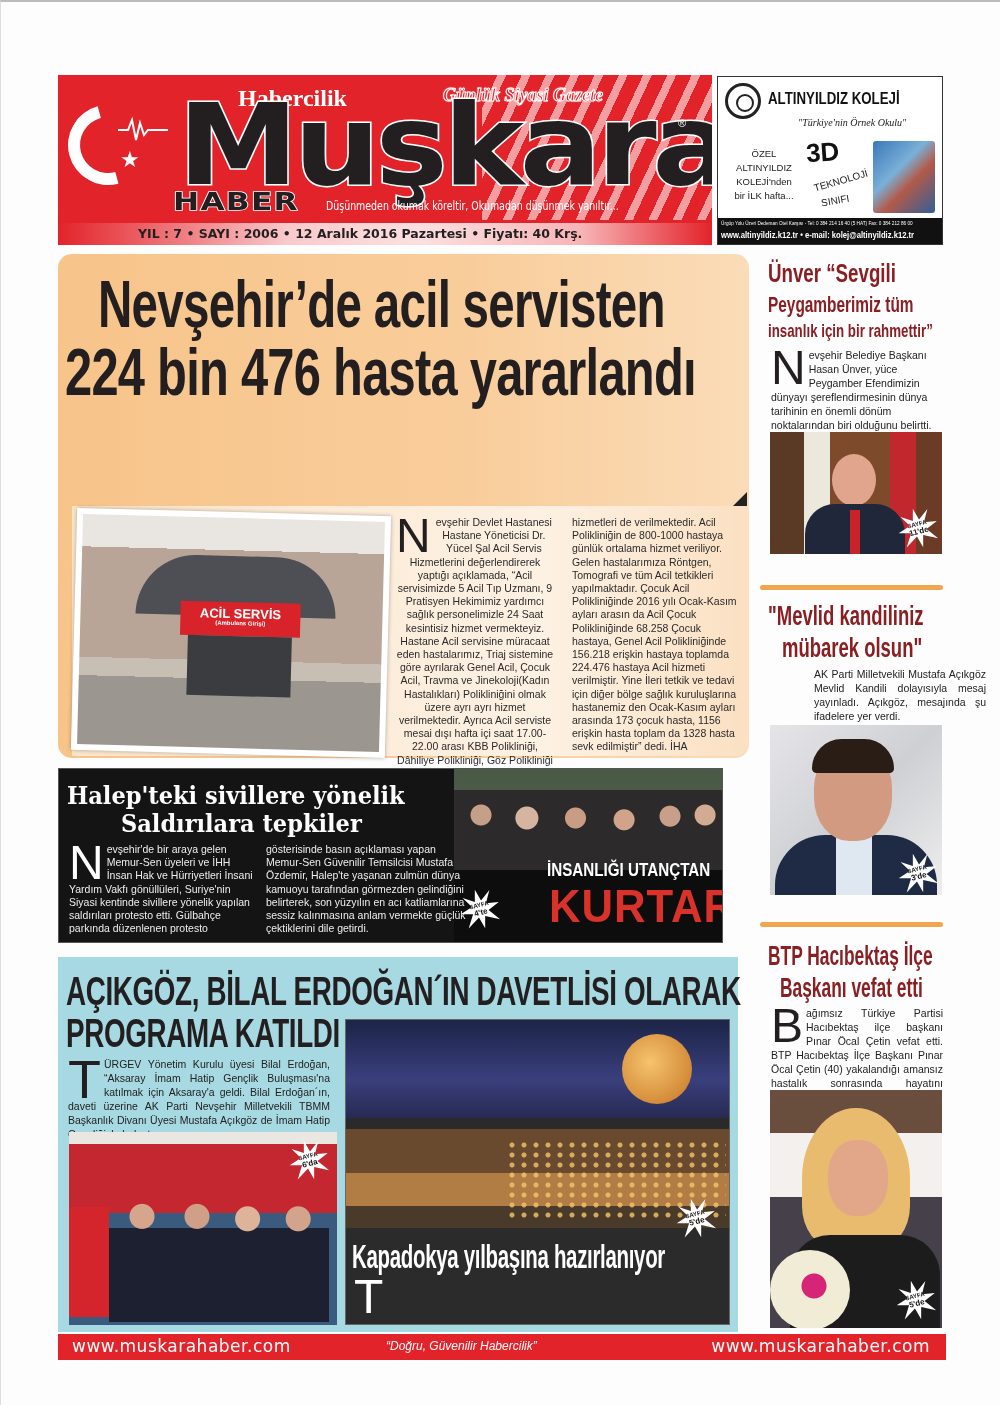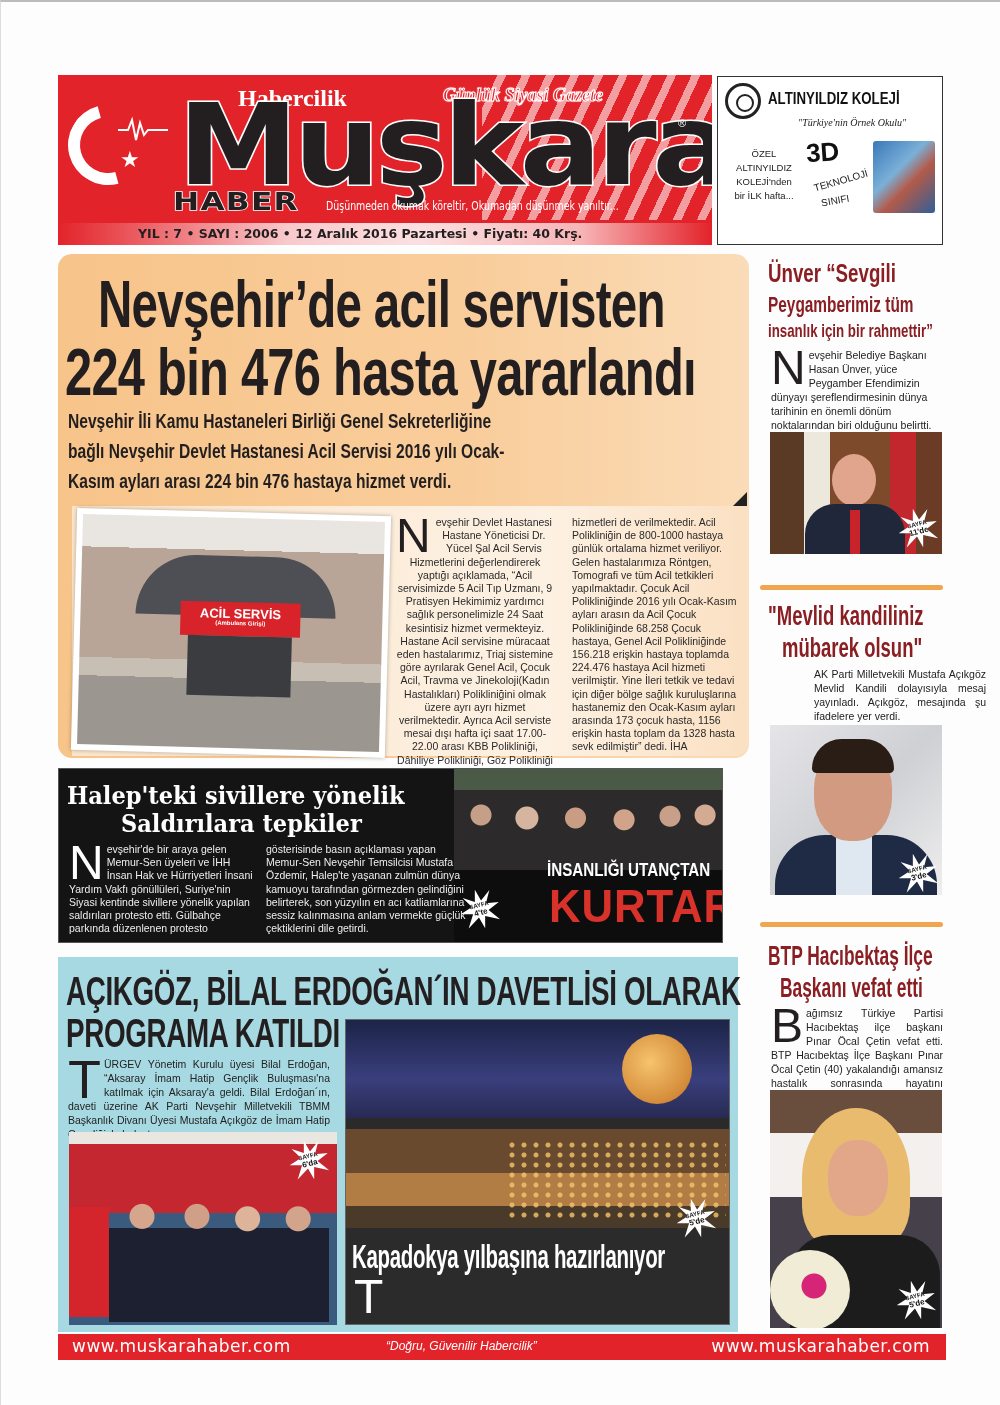--- a/index.html
+++ b/index.html
@@ -162,30 +162,29 @@
 
 <div id="ad" class="abs">
   <div class="seal"></div>
   <div class="title">ALTINYILDIZ KOLEJİ</div>
   <div class="motto">"Türkiye'nin Örnek Okulu"</div>
   <div class="ozel">ÖZEL ALTINYILDIZ KOLEJİ'nden bir İLK hafta...</div>
   <div class="d3">3D</div>
   <div class="tek">TEKNOLOJİ</div>
   <div class="sinifi">SINIFI</div>
   <div class="photos"></div>
+  <div class="footer">
+    <div class="addr">Ürgüp Yolu Üzeri Dedeman Otel Karşısı - Tel: 0 384 214 16 40 (5 HAT) Fax: 0 384 212 86 00</div>
+    <div class="web">www.altinyildiz.k12.tr • e-mail: kolej@altinyildiz.k12.tr</div>
+  </div>
 </div>
 
 <div id="main-story" class="abs">
   <div class="headline-big hl1">Nevşehir’de acil servisten</div>
   <div class="headline-big hl2">224 bin 476 hasta yararlandı</div>
-  <div class="deck">
-    <span style="transform:scaleX(0.80)">Nevşehir İli Kamu Hastaneleri Birliği Genel Sekreterliğine</span>
-    <span style="transform:scaleX(0.80)">bağlı Nevşehir Devlet Hastanesi Acil Servisi 2016 yılı Ocak-</span>
-    <span style="transform:scaleX(0.80)">Kasım ayları arası 224 bin 476 hastaya hizmet verdi.</span>
-  </div>
   <div class="fold"></div>
   <div class="inner"></div>
   <div id="acil-photo">
     <div class="img">
       <div class="canopy"></div>
       <div class="sign">
         <span>ACİL SERVİS</span>
         <small>(Ambulans Girişi)</small>
       </div>
       <div class="door"></div>
@@ -241,21 +240,21 @@
     <div class="people"></div>
     <div class="insan">İNSANLIĞI UTANÇTAN</div>
     <div class="kurtar">KURTAR</div>
     <div class="burst" style="left:6px;top:120px"><span>SAYFA</span><b>4'te</b></div>
   </div>
   <div class="title t1">Halep'teki sivillere yönelik</div>
   <div class="title t2">Saldırılara tepkiler</div>
   <div class="body-col col1">
     <span class="dropcap">N</span><span>evşehir'de bir araya gelen Memur-Sen üyeleri ve İHH İnsan Hak ve Hürriyetleri İnsani Yardım Vakfı gönüllüleri, Suriye'nin Siyasi kentinde sivillere yönelik yapılan saldırıları protesto etti. Gülbahçe parkında düzenlenen protesto</span>
   </div>
-  <div class="body-col col2">gösterisinde basın açıklaması yapan Memur-Sen Nevşehir Temsilcisi Mustafa Özdemir, Halep'te yaşanan zulmün dünya kamuoyu tarafından görmezden gelindiğini belirterek, son yüzyılın en acı katliamlarına sessiz kalınmasına anlam vermekte güçlük çektiklerini dile getirdi.</div>
+  <div class="body-col col2">gösterisinde basın açıklaması yapan Memur-Sen Güvenilir Temsilcisi Mustafa Özdemir, Halep'te yaşanan zulmün dünya kamuoyu tarafından görmezden gelindiğini belirterek, son yüzyılın en acı katliamlarına sessiz kalınmasına anlam vermekte güçlük çektiklerini dile getirdi.</div>
 </div>
 
 <div id="blue" class="abs">
   <div class="hl h1">AÇIKGÖZ, BİLAL ERDOĞAN´IN DAVETLİSİ OLARAK</div>
   <div class="hl h2">PROGRAMA KATILDI</div>
   <div class="text">
     <span class="dropcap">T</span><span>ÜRGEV Yönetim Kurulu üyesi Bilal Erdoğan, “Aksaray İmam Hatip Gençlik Buluşması'na katılmak için Aksaray'a geldi. Bilal Erdoğan´ın, daveti üzerine AK Parti Nevşehir Milletvekili TBMM Başkanlık Divanı Üyesi Mustafa Açıkgöz de İmam Hatip Gençliğiyle buluştu.</span>
   </div>
   <div id="ayk-photo" class="photo">
     <div class="seats"></div>

